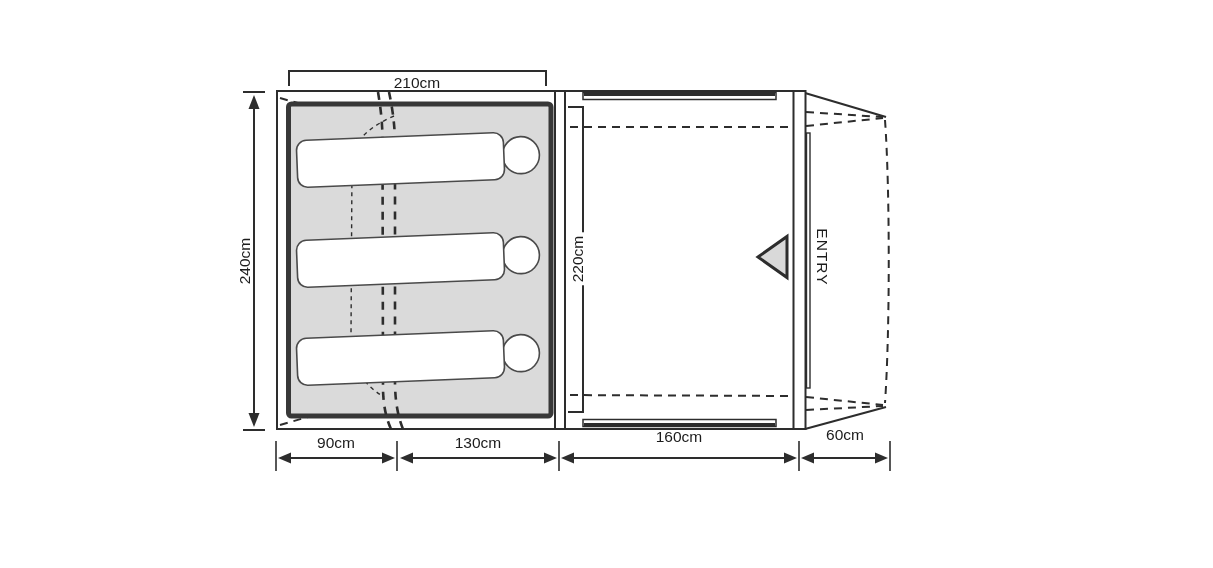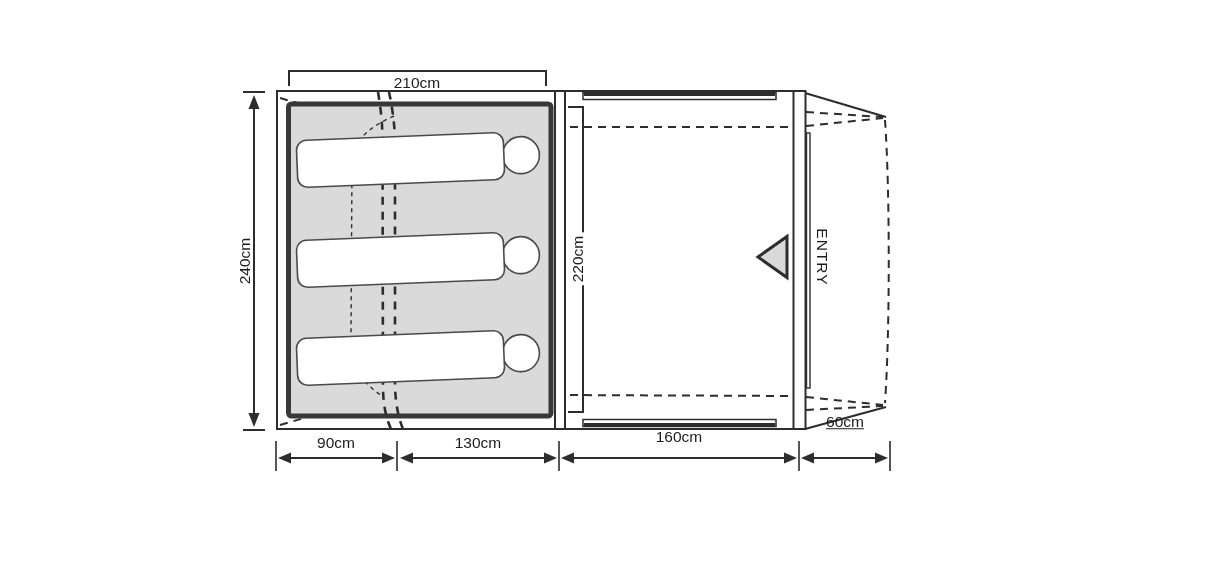--- a/index.html
+++ b/index.html
@@ -131,15 +131,15 @@
 
   <span class="lbl rot-ccw" style="left:245px; top:261px;">240cm</span>
 
   <span class="lbl rot-ccw on-line" style="left:578px; top:259px;">220cm</span>
 
   <span class="lbl rot-cw" style="left:822px; top:257px;">ENTRY</span>
 
   <span class="lbl" style="left:336px; top:443px;">90cm</span>
   <span class="lbl" style="left:478px; top:443px;">130cm</span>
   <span class="lbl" style="left:679px; top:437px;">160cm</span>
-  <span class="lbl" style="left:845px; top:422px;text-decoration:underline;">60cm</span>
+  <span class="lbl" style="left:845px; top:435px;">60cm</span>
 
 </div>
 
 </body></html>

